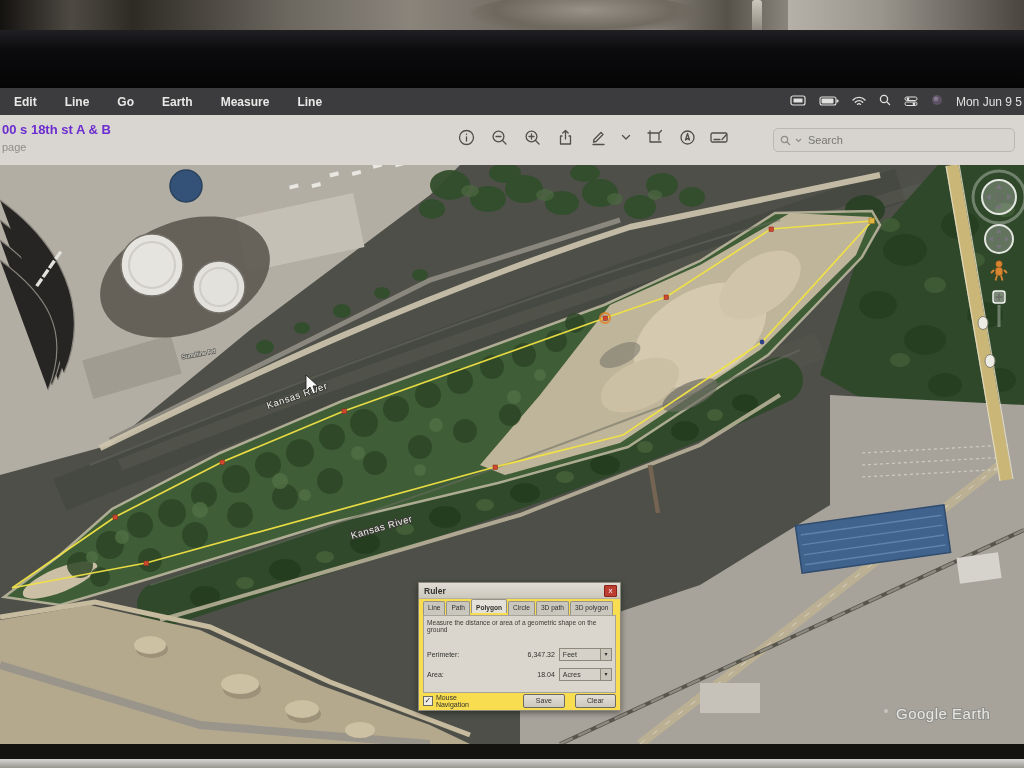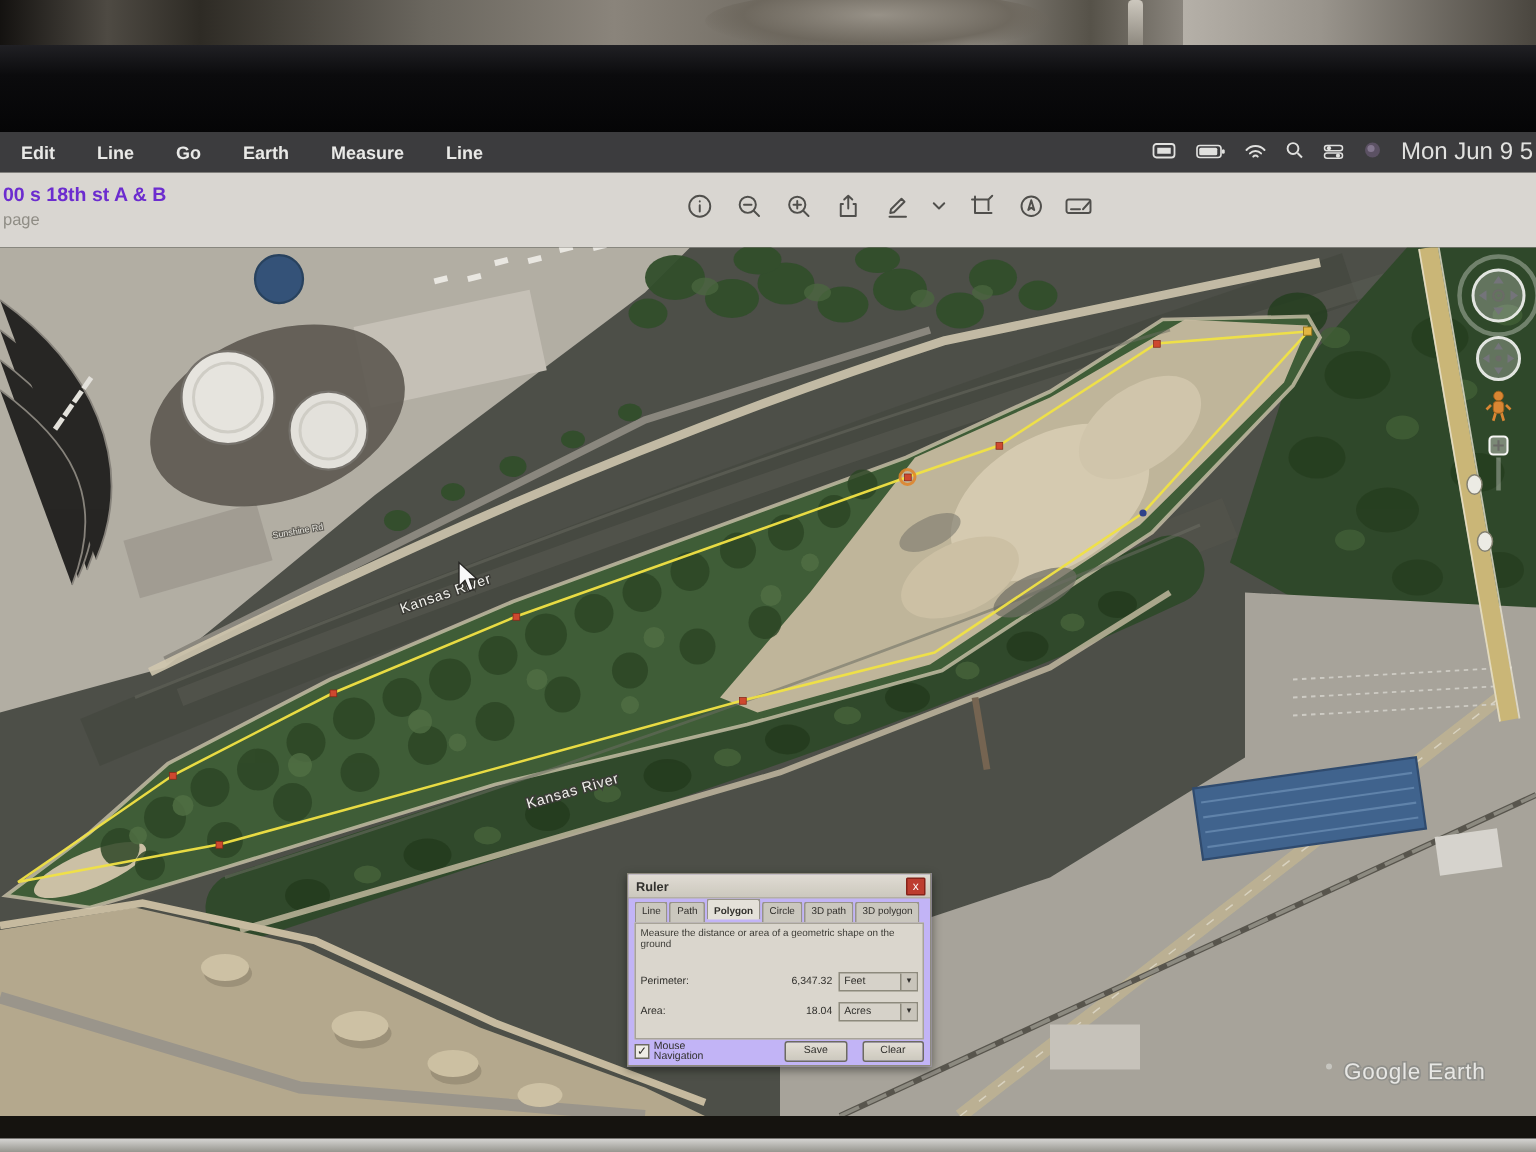--- a/index.html
+++ b/index.html
@@ -15,36 +15,36 @@
     background:linear-gradient(180deg,#202024 0%,#0b0b0d 35%,#050506 100%);}
   #bezel-bottom{position:absolute;left:0;top:759px;width:1024px;height:9px;
     background:linear-gradient(180deg,#d6d5d3,#97968f);}
   
   #screen{position:absolute;left:0;top:88px;width:1024px;height:671px;filter:saturate(.95) contrast(.97);}
   
   #menubar{position:absolute;left:0;top:0;width:1024px;height:27px;background:#3a3a3c;
     display:flex;align-items:center;color:#ececea;font-size:12px;font-weight:600;}
   #menubar .mi{padding:0 14px;cursor:default;}
   #menubar .right{margin-left:auto;display:flex;align-items:center;gap:13px;padding-right:2px;color:#e4e4e2;}
-  #menubar .clock{font-size:16px;font-weight:500;white-space:nowrap;}
+  #menubar .clock{font-size:12px;font-weight:500;white-space:nowrap;}
   .sicon{display:inline-block;}
   
   #pheader{position:absolute;left:0;top:27px;width:1024px;height:50px;background:#dcd9d3;border-bottom:1px solid #b8b5ae;}
   #ptitle{position:absolute;left:2px;top:7px;font-size:13px;font-weight:700;color:#6d28d9;}
   #psub{position:absolute;left:2px;top:26px;font-size:11px;color:#908d85;}
   #ptools{position:absolute;left:455px;top:9px;display:flex;align-items:center;gap:11px;color:#4f4e4a;}
   #ptools .ticon{width:22px;height:26px;display:flex;align-items:center;justify-content:center;cursor:default;}
   #ptools svg{stroke:#4f4e4a;fill:none;stroke-width:1.3;stroke-linecap:round;stroke-linejoin:round;}
   #psearch{position:absolute;left:773px;top:13px;width:228px;height:22px;border:1px solid #bdbab3;border-radius:5px;
     background:#dad7d1;display:flex;align-items:center;padding:0 6px;color:#8e8b84;font-size:11px;gap:4px;}
   #psearch input{border:none;background:transparent;outline:none;font-size:11px;color:#55534d;width:160px;font-family:"Liberation Sans",sans-serif;}
   
   #map{position:absolute;left:0;top:77px;width:1024px;height:579px;background:#4b4e46;}
   
-  #ruler{position:absolute;left:418px;top:417px;width:201px;height:127px;background:#c4b5fd;border:1px solid #8e8a7c;
+  #ruler{position:absolute;left:418px;top:417px;width:201px;height:127px;background:#fde047;border:1px solid #8e8a7c;
     box-shadow:0 2px 6px rgba(0,0,0,.45);font-size:7px;color:#2f2e2a;}
   #ruler .titlebar{position:absolute;left:0;top:0;width:100%;height:15px;display:flex;align-items:center;
     background:linear-gradient(180deg,#e3dfd6,#cfcabf);border-bottom:1px solid #b5b1a5;}
   #ruler .titlebar .t{font-size:8.5px;font-weight:700;padding-left:5px;}
   #ruler .close{position:absolute;right:3px;top:2px;width:11px;height:10px;background:#c4392b;border:1px solid #8a1f15;
     color:#fff;font-size:8px;line-height:9px;text-align:center;border-radius:1px;cursor:default;}
   #ruler .tabs{position:absolute;left:4px;top:18px;right:4px;height:14px;display:flex;}
   #ruler .tab{border:1px solid #98948a;border-bottom:none;background:#cdc9bf;padding:2px 4px 0 4px;margin-right:1px;
     font-size:6.6px;white-space:nowrap;border-radius:2px 2px 0 0;cursor:default;}
   #ruler .tab.active{background:#e7e4db;font-weight:700;position:relative;top:-2px;padding-top:4px;}
@@ -160,20 +160,30 @@
               <circle cx="8.5" cy="8.5" r="6.5"></circle>
               <path d="M8.5 4.5 L10.5 11 L8.5 9.5 L6.5 11 Z"></path>
             </svg>
           </span>
         <span class="ticon">
             <svg width="20" height="15">
               <rect x="1" y="3" width="16" height="9" rx="1.5"></rect>
               <path d="M4 9.5 h6 M12 9.5 l4.5 -5"></path>
             </svg>
           </span>
+      </div>
+      <div id="psearch">
+        <svg width="11" height="11">
+            <circle cx="4.5" cy="4.5" r="3.2" stroke="#8e8b84" fill="none" stroke-width="1.2"></circle>
+            <path d="M7 7 L10 10" stroke="#8e8b84" stroke-width="1.2"></path>
+          </svg>
+        <svg width="7" height="5">
+            <path d="M1 1 L3.5 3.5 L6 1" stroke="#8e8b84" fill="none" stroke-width="1.1"></path>
+          </svg>
+        <input placeholder="Search" style="">
       </div>
     </div>
 
     <div id="map">
       <svg width="1024" height="579" viewBox="0 0 1024 579">
 
         <rect x="0" y="0" width="1024" height="579" fill="#4b4e46"></rect>
         <path d="M60,330 C300,230 600,120 900,20" stroke="#3f423a" stroke-width="34" fill="none" opacity=".55"></path>
         <path d="M120,300 C400,190 700,90 950,15" stroke="#5a5c52" stroke-width="12" fill="none" opacity=".5"></path>
         <path d="M60,430 C350,330 650,250 820,180" stroke="#56544a" stroke-width="28" fill="none" opacity=".5"></path>

